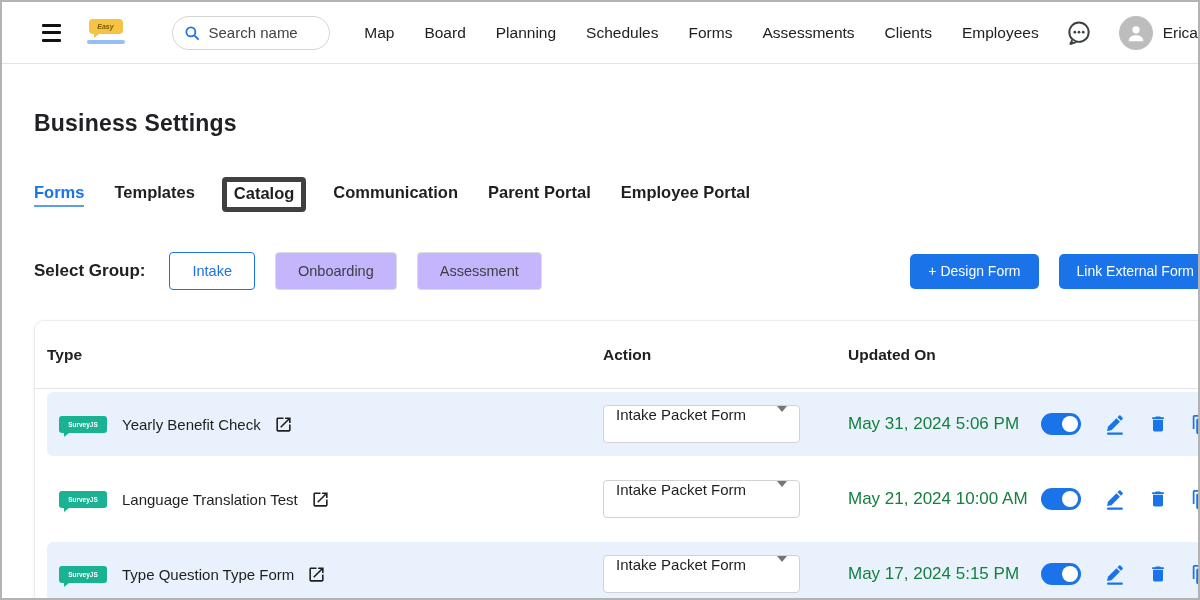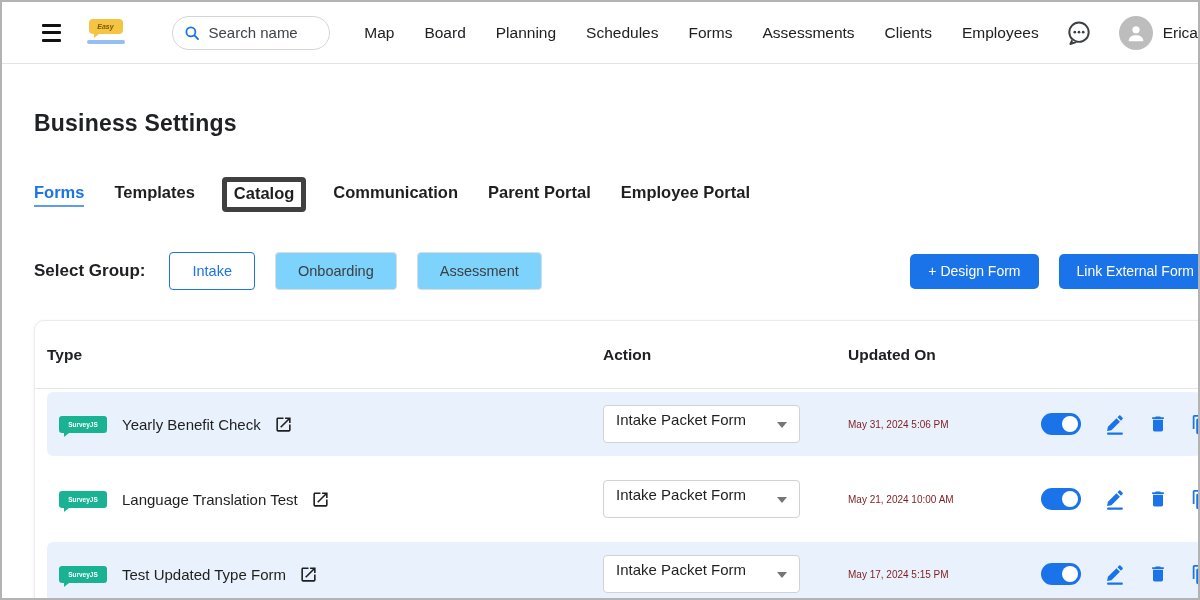--- a/index.html
+++ b/index.html
@@ -47,21 +47,21 @@
 
   .tabs { display:flex; gap:30px; margin:40px 0 0 32px; align-items:center; }
   .tab { font-size:16.5px; font-weight:700; color:#1f1f1f; cursor:pointer; padding-bottom:5px; }
   .tab.active { color:#1a73e8; border-bottom:2.5px solid #5b9bf0; padding-bottom:3px; }
   .tab.focused { border:5px solid #404040; border-radius:4px; padding:2px 7px 4px; margin:0 -3px; }
 
   .group-row { display:flex; align-items:center; margin:40px 32px 0 32px; }
   .group-label { font-size:17px; font-weight:700; }
   .group-buttons { display:flex; gap:20px; margin-left:24px; }
   .group-btn { height:38px; padding:0 22px; font-size:14.5px; border-radius:4px;
-               background:#7dd3fc; border:1px solid #dadce0; color:#3c4043;
+               background:#c4b5fd; border:1px solid #dadce0; color:#3c4043;
                font-family:inherit; cursor:pointer; }
   .group-btn.selected { background:#fff; border:1px solid #1a73e8; color:#1a73e8; }
 
   .cta-buttons { margin-left:auto; margin-right:-46px; display:flex; gap:20px; }
   .cta-btn { height:35px; padding:0 18px; background:#1a73e8; color:#fff; border:none;
              border-radius:5px; font-size:14px; font-family:inherit; cursor:pointer; white-space:nowrap; }
 
   
   .card { margin:30px 0 0 32px; width:1180px; background:#fff; border:1px solid #ececec;
           border-radius:10px; box-shadow:0 1px 4px rgba(0,0,0,.06); }
@@ -75,26 +75,26 @@
   .name-cell { display:flex; align-items:center; padding-left:12px; }
   .sjs-badge { position:relative; background:#19b394; color:#fff; font-size:6.5px; font-weight:700;
                border-radius:3px; width:48px; height:17px; display:flex; align-items:center;
                justify-content:center; flex:0 0 auto; }
   .sjs-badge:after { content:""; position:absolute; left:5px; bottom:-4px;
                border-top:4px solid #19b394; border-right:5px solid transparent; }
   .row-name { margin-left:15px; font-size:15px; color:#1f1f1f; }
   .ext-link { margin-left:13px; display:flex; cursor:pointer; }
 
   .type-dd { width:197px; height:38px; background:#fff; border:1px solid #d2d2d2; border-radius:4px;
-             display:flex; align-items:flex-end; padding:14px 12px; font-size:15px; color:#1f1f1f;
+             display:flex; align-items:flex-start; padding:0 12px; font-size:15px; color:#1f1f1f;
              font-family:inherit; cursor:pointer; }
   .type-dd .caret { margin-left:auto; width:0; height:0; border-left:5px solid transparent;
              border-right:5px solid transparent; border-top:6px solid #757575; }
 
-  .date-cell { font-size:10px; color:#7f1d1d; }
+  .date-cell { font-size:17px; color:#15803d; }
 
   .action-cell { display:flex; align-items:center; gap:23px; }
   .toggle { width:40px; height:22px; border-radius:11px; background:#1a73e8; position:relative;
             cursor:pointer; flex:0 0 auto; }
   .toggle:after { content:""; position:absolute; right:3px; top:3px; width:16px; height:16px;
             border-radius:50%; background:#fff; }
   .icon-btn { display:flex; cursor:pointer; }
 </style>
 </head>
 <body>
@@ -262,21 +262,21 @@
         </svg>
       </span>
     </div>
   </div>
 
   <div class="trow grid-cols hl">
     <div class="name-cell">
       <span class="sjs-badge">
               <span>SurveyJS</span>
             </span>
-      <span class="row-name">Test Updated Type Form</span>
+      <span class="row-name">Type Question Type Form</span>
       <span class="ext-link">
         <svg width="19" height="19" viewBox="0 0 24 24" fill="#1f1f1f">
           <path d="M19 19H5V5h7V3H5c-1.11 0-2 .9-2 2v14c0 1.1.89 2 2 2h14c1.1 0 2-.9 2-2v-7h-2v7zM14 3v2h3.59l-9.83 9.83 1.41 1.41L19 6.41V10h2V3h-7z"></path>
         </svg>
       </span>
     </div>
     <div>
       <button class="type-dd">
         <span>Intake Packet Form</span>
         <span class="caret"></span>

